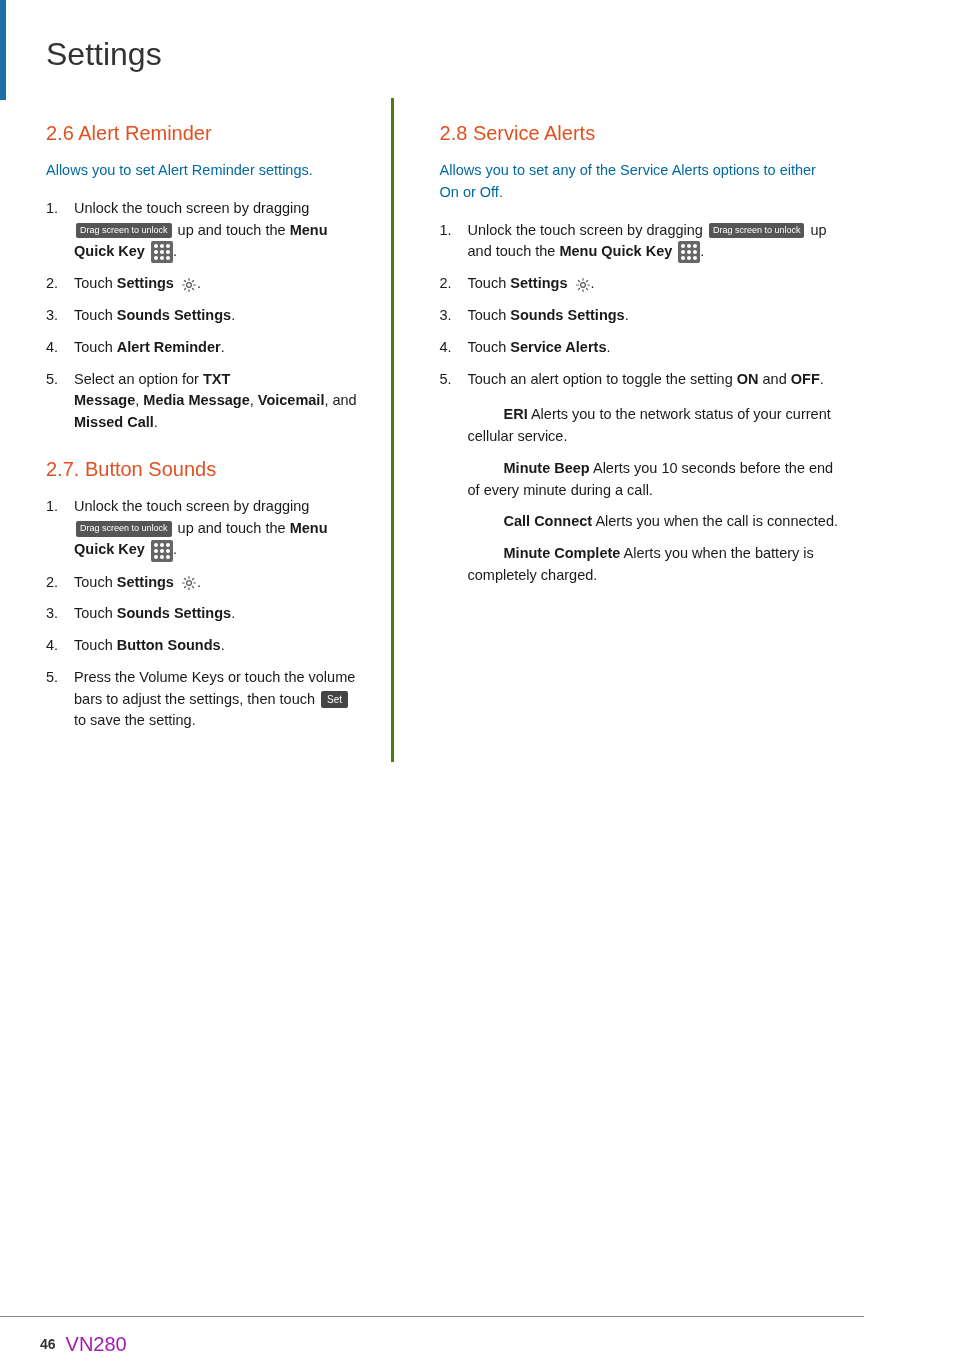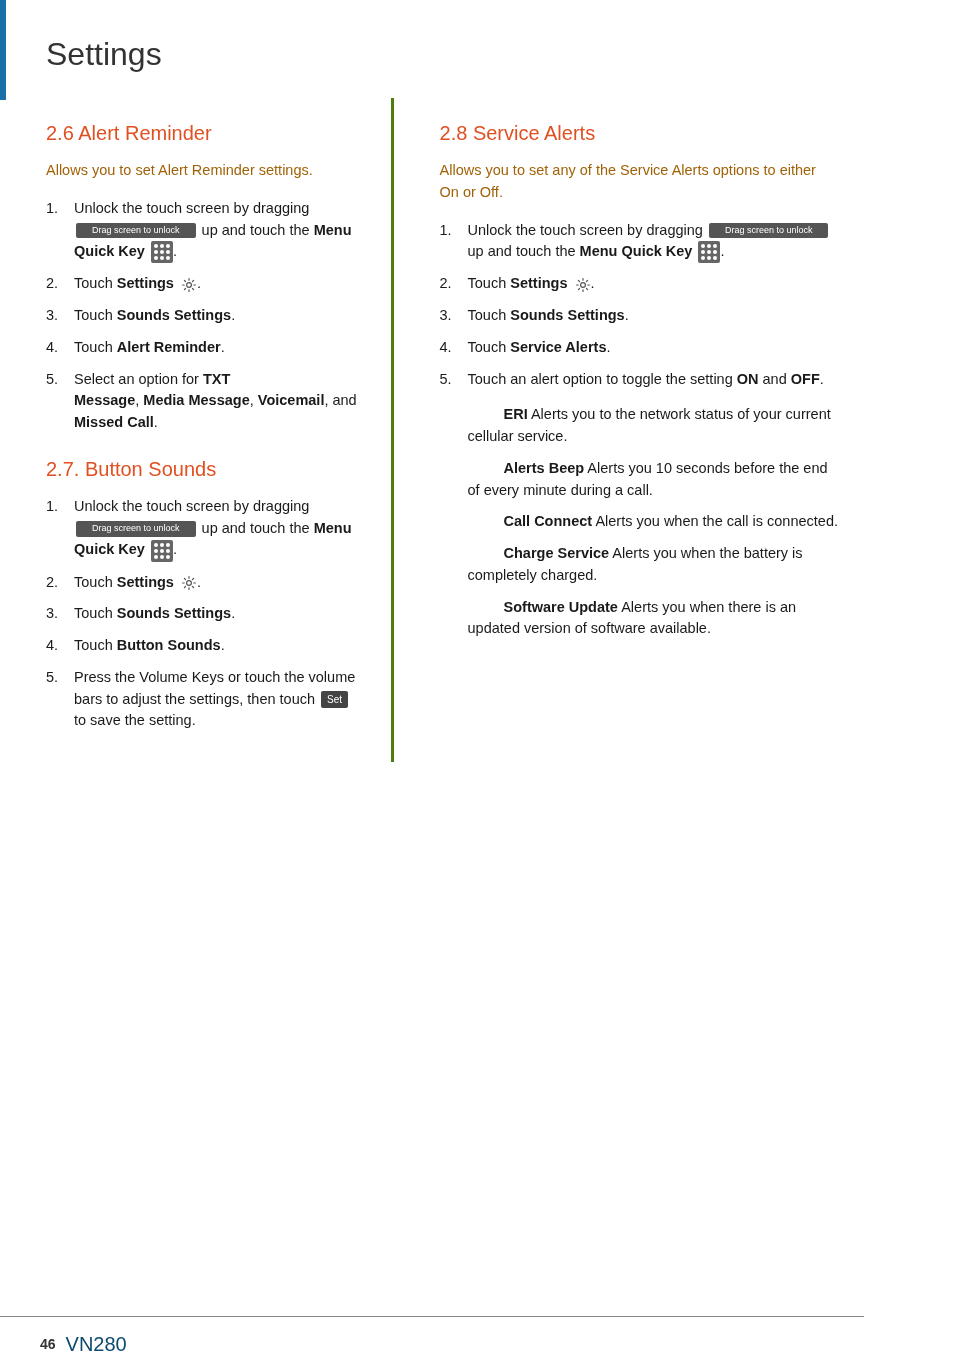--- a/index.html
+++ b/index.html
@@ -63,21 +63,21 @@
 
     .section-title {
       font-size: 20px;
       color: #e05020;
       font-weight: 400;
       margin-bottom: 12px;
     }
 
     .section-description {
       font-size: 14.5px;
-      color: #a16207;
+      color: #0369a1;
       margin-bottom: 16px;
       line-height: 1.5;
     }
 
     .steps-list {
       list-style: none;
       padding: 0;
       margin: 0;
     }
 
@@ -97,21 +97,21 @@
 
     .step-content {
       flex: 1;
     }
 
     .drag-badge {
       display: inline-block;
       background: #555;
       color: #fff;
       font-size: 9px;
-      padding: 1px 16px;
+      padding: 1px 4px;
       border-radius: 2px;
       vertical-align: middle;
       margin: 0 2px;
       font-family: Arial, sans-serif;
     }
 
     .set-badge {
       display: inline-block;
       background: #444;
       color: #fff;
@@ -150,21 +150,21 @@
     }
 
     .footer-page {
       font-size: 14px;
       font-weight: bold;
       color: #333;
     }
 
     .footer-model {
       font-size: 20px;
-      color: #0c4a6e;
+      color: #a21caf;
       margin-left: 8px;
     }
 
     .section-divider {
       margin: 20px 0 18px 0;
     }
 
     
     .gear-svg {
       display: inline-block;
@@ -361,30 +361,27 @@
             <span class="step-number">5.</span>
             <span class="step-content">Touch an alert option to toggle the setting <strong>ON</strong> and <strong>OFF</strong>.</span>
           </li>
         </ol>
 
         <div class="sub-section" style="margin-top: 14px; margin-left: 28px;">
           <p>
             <span class="alert-term">ERI</span><span> Alerts you to the network status of your current cellular service.</span>
           </p>
           <p>
-            <span class="alert-term">Alerts Beep</span><span> Alerts you 10 seconds before the end of every minute during a call.</span>
+            <span class="alert-term">Minute Beep</span><span> Alerts you 10 seconds before the end of every minute during a call.</span>
           </p>
           <p>
             <span class="alert-term">Call Connect</span><span> Alerts you when the call is connected.</span>
           </p>
           <p>
-            <span class="alert-term">Charge Service</span><span> Alerts you when the battery is completely charged.</span>
-          </p>
-          <p>
-            <span class="alert-term">Software Update</span><span> Alerts you when there is an updated version of software available.</span>
+            <span class="alert-term">Minute Complete</span><span> Alerts you when the battery is completely charged.</span>
           </p>
         </div>
       </div>
 
     </div>
   </div>
 
   <div class="footer">
     <span class="footer-page">46</span>
     <span class="footer-model" style="margin-left: 10px;">VN280</span>

